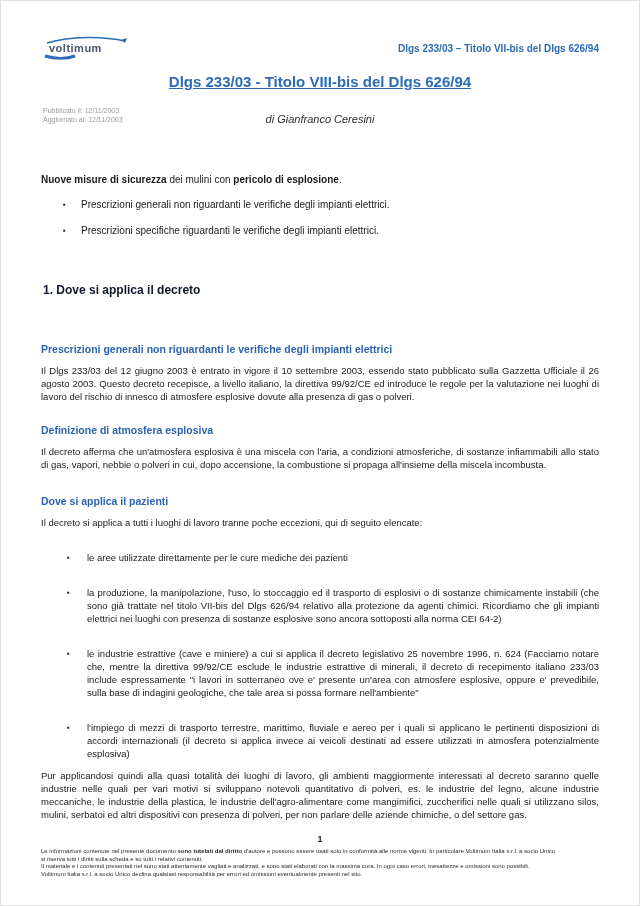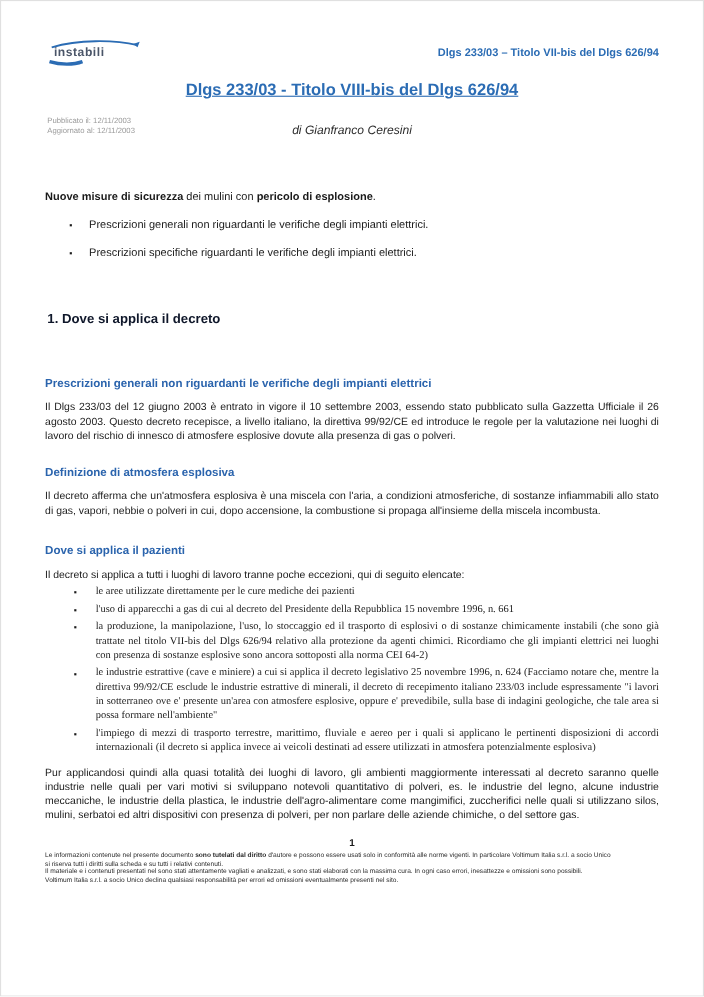--- a/index.html
+++ b/index.html
@@ -38,42 +38,42 @@
   .sec1-heading { margin-top: 46px; font-size: 12px; font-weight: bold; color: #0f172a; padding-left: 2px; }
 
   .sub-heading { font-size: 10.5px; font-weight: bold; color: #2b64ad; }
   .mt-sub1 { margin-top: 46px; }
   .mt-sub2 { margin-top: 21px; }
   .mt-sub3 { margin-top: 24px; }
 
   p.body-p { font-size: 9.5px; line-height: 13px; text-align: justify; margin-top: 9px; }
   p.no-just { text-align: left; }
 
-  ul.exc-list li { margin-top: 3px; font-family: Liberation Serif, serif; }
+  ul.exc-list li { margin-top: 22px; }
   ul.exc-list { margin-top: 3px; }
 
   .closing { margin-top: 11px; }
 
   .page-num { text-align: center; font-size: 9px; font-weight: bold; margin-top: 13px; }
 
   .footer { margin-top: 4px; font-size: 6px; line-height: 7.5px; color: #2a2a2a; }
 </style>
 </head>
 <body>
 
 <div class="page">
 
   <div class="hdr-row">
     <div class="logo">
       <svg width="92" height="26" viewBox="0 0 92 26">
         <path d="M6 8 C 30 1, 62 1, 84 6" stroke="#2b6cb4" stroke-width="1.6" fill="none"></path>
         <path d="M80 5 L 86 3 L 84 8 Z" fill="#2b6cb4"></path>
         <path d="M4 21 C 14 24, 26 24, 34 21" stroke="#2b6cb4" stroke-width="3" fill="none"></path>
       </svg>
-      <span class="logo-text">instabili</span>
+      <span class="logo-text">voltimum</span>
     </div>
     <div class="doc-ref">Dlgs 233/03 – Titolo VII-bis del Dlgs 626/94</div>
   </div>
 
   <div class="title">Dlgs 233/03 - Titolo VIII-bis del Dlgs 626/94</div>
 
   <div class="meta-row">
     <div class="pub-block">
       <div>Pubblicato il: 12/11/2003</div>
       <div>Aggiornato al: 12/11/2003</div>
@@ -96,21 +96,20 @@
   <p class="body-p">Il Dlgs 233/03 del 12 giugno 2003 è entrato in vigore il 10 settembre 2003, essendo stato pubblicato sulla Gazzetta Ufficiale il 26 agosto 2003. Questo decreto recepisce, a livello italiano, la direttiva 99/92/CE ed introduce le regole per la valutazione nei luoghi di lavoro del rischio di innesco di atmosfere esplosive dovute alla presenza di gas o polveri.</p>
 
   <div class="sub-heading mt-sub2">Definizione di atmosfera esplosiva</div>
   <p class="body-p">Il decreto afferma che un'atmosfera esplosiva è una miscela con l'aria, a condizioni atmosferiche, di sostanze infiammabili allo stato di gas, vapori, nebbie o polveri in cui, dopo accensione, la combustione si propaga all'insieme della miscela incombusta.</p>
 
   <div class="sub-heading mt-sub3">Dove si applica il pazienti</div>
   <p class="body-p no-just">Il decreto si applica a tutti i luoghi di lavoro tranne poche eccezioni, qui di seguito elencate:</p>
 
   <ul class="blist exc-list">
     <li>le aree utilizzate direttamente per le cure mediche dei pazienti</li>
-    <li>l'uso di apparecchi a gas di cui al decreto del Presidente della Repubblica 15 novembre 1996, n. 661</li>
     <li>la produzione, la manipolazione, l'uso, lo stoccaggio ed il trasporto di esplosivi o di sostanze chimicamente instabili (che sono già trattate nel titolo VII-bis del Dlgs 626/94 relativo alla protezione da agenti chimici. Ricordiamo che gli impianti elettrici nei luoghi con presenza di sostanze esplosive sono ancora sottoposti alla norma CEI 64-2)</li>
     <li>le industrie estrattive (cave e miniere) a cui si applica il decreto legislativo 25 novembre 1996, n. 624 (Facciamo notare che, mentre la direttiva 99/92/CE esclude le industrie estrattive di minerali, il decreto di recepimento italiano 233/03 include espressamente "i lavori in sotterraneo ove e' presente un'area con atmosfere esplosive, oppure e' prevedibile, sulla base di indagini geologiche, che tale area si possa formare nell'ambiente"</li>
     <li>l'impiego di mezzi di trasporto terrestre, marittimo, fluviale e aereo per i quali si applicano le pertinenti disposizioni di accordi internazionali (il decreto si applica invece ai veicoli destinati ad essere utilizzati in atmosfera potenzialmente esplosiva)</li>
   </ul>
 
   <p class="body-p closing">Pur applicandosi quindi alla quasi totalità dei luoghi di lavoro, gli ambienti maggiormente interessati al decreto saranno quelle industrie nelle quali per vari motivi si sviluppano notevoli quantitativo di polveri, es. le industrie del legno, alcune industrie meccaniche, le industrie della plastica, le industrie dell'agro-alimentare come mangimifici, zuccherifici nelle quali si utilizzano silos, mulini, serbatoi ed altri dispositivi con presenza di polveri, per non parlare delle aziende chimiche, o del settore gas.</p>
 
   <div class="page-num">1</div>
 
   <div class="footer">

